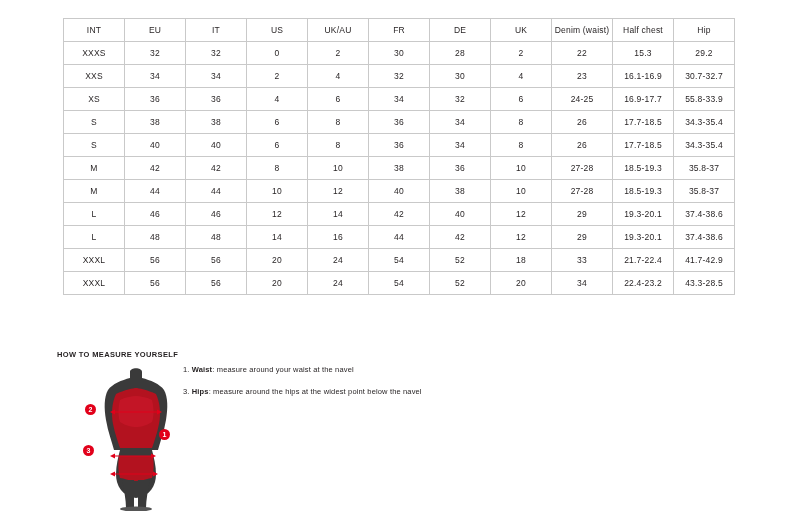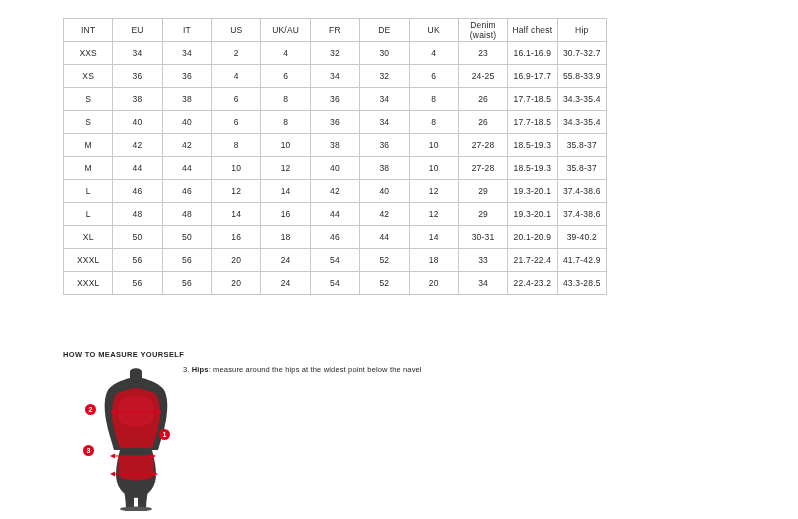--- a/index.html
+++ b/index.html
@@ -22,42 +22,42 @@
   }
   
   .table-wrap {
     position: absolute;
     left: 63px;
     top: 18px;
     width: 672px;
   }
   table.size-table {
     border-collapse: collapse;
-    width: 544px;
+    width: 672px;
     table-layout: fixed;
   }
   table.size-table td,
   table.size-table th {
     border: 1px solid #c9c9c9;
     height: 22px;
     text-align: center;
     vertical-align: middle;
     font-size: 8.5px;
     font-weight: normal;
     color: #231f20;
     padding: 0 2px;
     letter-spacing: 0.2px;
   }
   table.size-table th {
     font-weight: normal;
   }
   
   .howto-title {
     position: absolute;
-    left: 63px;
+    left: 57px;
     top: 350px;
     font-size: 7.5px;
     font-weight: bold;
     letter-spacing: 0.35px;
     color: #231f20;
   }
   .figure {
     position: absolute;
     left: 86px;
     top: 366px;
@@ -109,20 +109,33 @@
             <th>FR</th>
             <th>DE</th>
             <th>UK</th>
             <th>Denim (waist)</th>
             <th>Half chest</th>
             <th>Hip</th>
           </tr>
       </thead>
       <tbody id="table-body">
           <tr>
+            <td>XXXS</td>
+            <td>32</td>
+            <td>32</td>
+            <td>0</td>
+            <td>2</td>
+            <td>30</td>
+            <td>28</td>
+            <td>2</td>
+            <td>22</td>
+            <td>15.3</td>
+            <td>29.2</td>
+          </tr>
+          <tr>
             <td>XXS</td>
             <td>34</td>
             <td>34</td>
             <td>2</td>
             <td>4</td>
             <td>32</td>
             <td>30</td>
             <td>4</td>
             <td>23</td>
             <td>16.1-16.9</td>
@@ -213,33 +226,20 @@
             <td>14</td>
             <td>16</td>
             <td>44</td>
             <td>42</td>
             <td>12</td>
             <td>29</td>
             <td>19.3-20.1</td>
             <td>37.4-38.6</td>
           </tr>
           <tr>
-            <td>XL</td>
-            <td>50</td>
-            <td>50</td>
-            <td>16</td>
-            <td>18</td>
-            <td>46</td>
-            <td>44</td>
-            <td>14</td>
-            <td>30-31</td>
-            <td>20.1-20.9</td>
-            <td>39-40.2</td>
-          </tr>
-          <tr>
             <td>XXXL</td>
             <td>56</td>
             <td>56</td>
             <td>20</td>
             <td>24</td>
             <td>54</td>
             <td>52</td>
             <td>18</td>
             <td>33</td>
             <td>21.7-22.4</td>
@@ -304,16 +304,17 @@
       <polygon points="72,108 67,105.6 67,110.4" fill="#e2001a"></polygon>
     </svg>
 
     
     <span class="bullet" style="left: 73px; top: 63px;">1</span>
     <span class="bullet" style="left: -1px; top: 38px;">2</span>
     <span class="bullet" style="left: -3px; top: 79px;">3</span>
   </div>
 
   <div class="notes" id="notes-list">
+      <div class="note"><span class="num">1.</span> <b>Waist</b><span>: measure around your waist at the navel</span></div>
       <div class="note"><span class="num">3.</span> <b>Hips</b><span>: measure around the hips at the widest point below the navel</span></div>
     </div>
 
 </div>
 
 </body></html>

